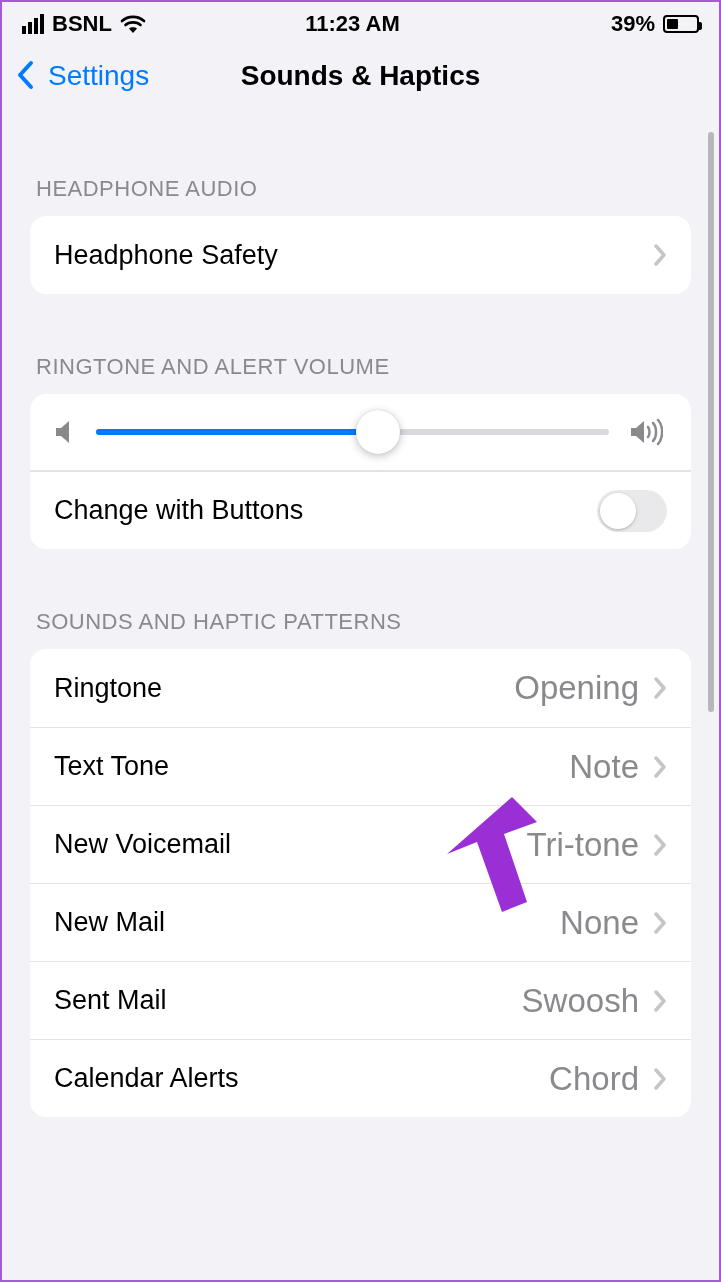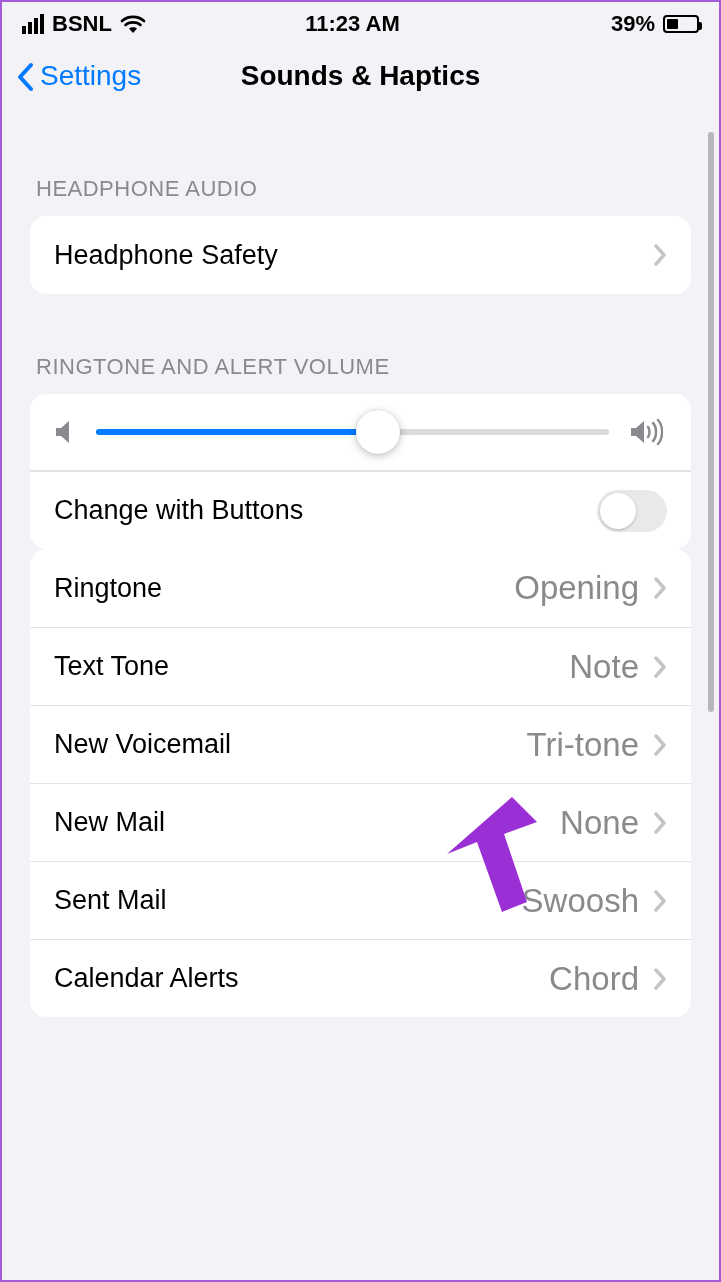--- a/index.html
+++ b/index.html
@@ -39,21 +39,21 @@
   .battery::after {
     content:""; position:absolute; right:-5px; top:5px; width:3px; height:8px;
     background:#000; border-radius:0 2px 2px 0;
   }
   .battery-fill { height:100%; background:#000; border-radius:1px; }
 
   
   .nav-bar {
     height: 60px; display:flex; align-items:center; padding: 0 14px; position:relative;
   }
-  .nav-back { display:flex; align-items:flex-end; gap:4px; color:#007aff; font-size:28px; }
+  .nav-back { display:flex; align-items:flex-start; gap:12px; color:#007aff; font-size:28px; }
   .nav-back svg { display:block; }
   .nav-title {
     position:absolute; left:0; right:0; text-align:center;
     font-size:28px; font-weight:700; color:#000; pointer-events:none;
   }
 
   
   .content { padding: 0 28px; }
   .section-header {
     font-size: 22px; color:#8a8a8e; letter-spacing:0.5px;
@@ -193,20 +193,21 @@
       </span>
     </div>
     <div class="row">
       <span class="label">Change with Buttons</span>
       <span class="switch">
         <span class="switch-knob"></span>
       </span>
     </div>
   </div>
 
+  <div class="section-header tight">SOUNDS AND HAPTIC PATTERNS</div>
   <div class="group" id="patterns-group">
       <div class="row">
         <span class="label">Ringtone</span>
         <span class="value">Opening</span>
         <span class="chevron">
           <svg width="14" height="22" viewBox="0 0 14 22">
             <polyline points="3,2 11,11 3,20" fill="none" stroke="#c5c5c9" stroke-width="3.5" stroke-linecap="round" stroke-linejoin="round"></polyline>
           </svg>
         </span>
       </div>

